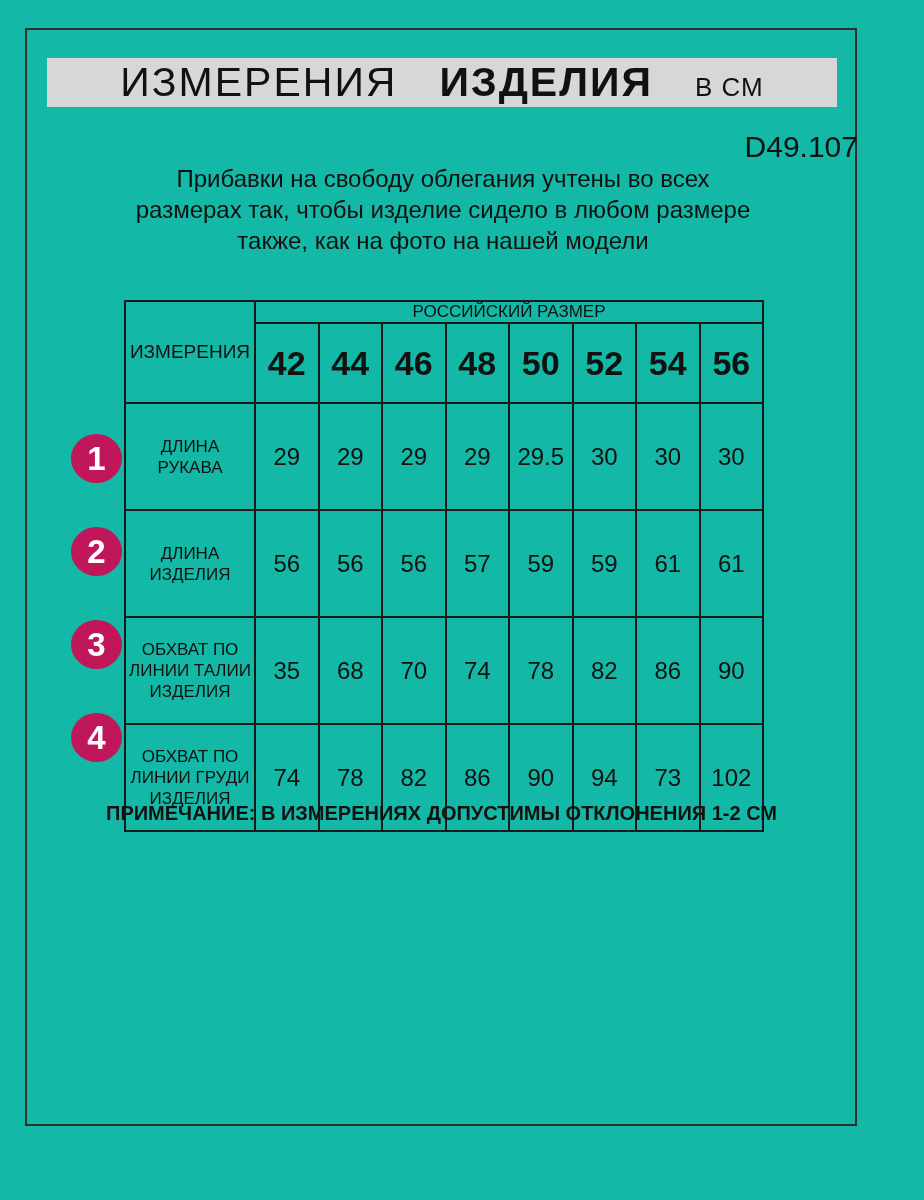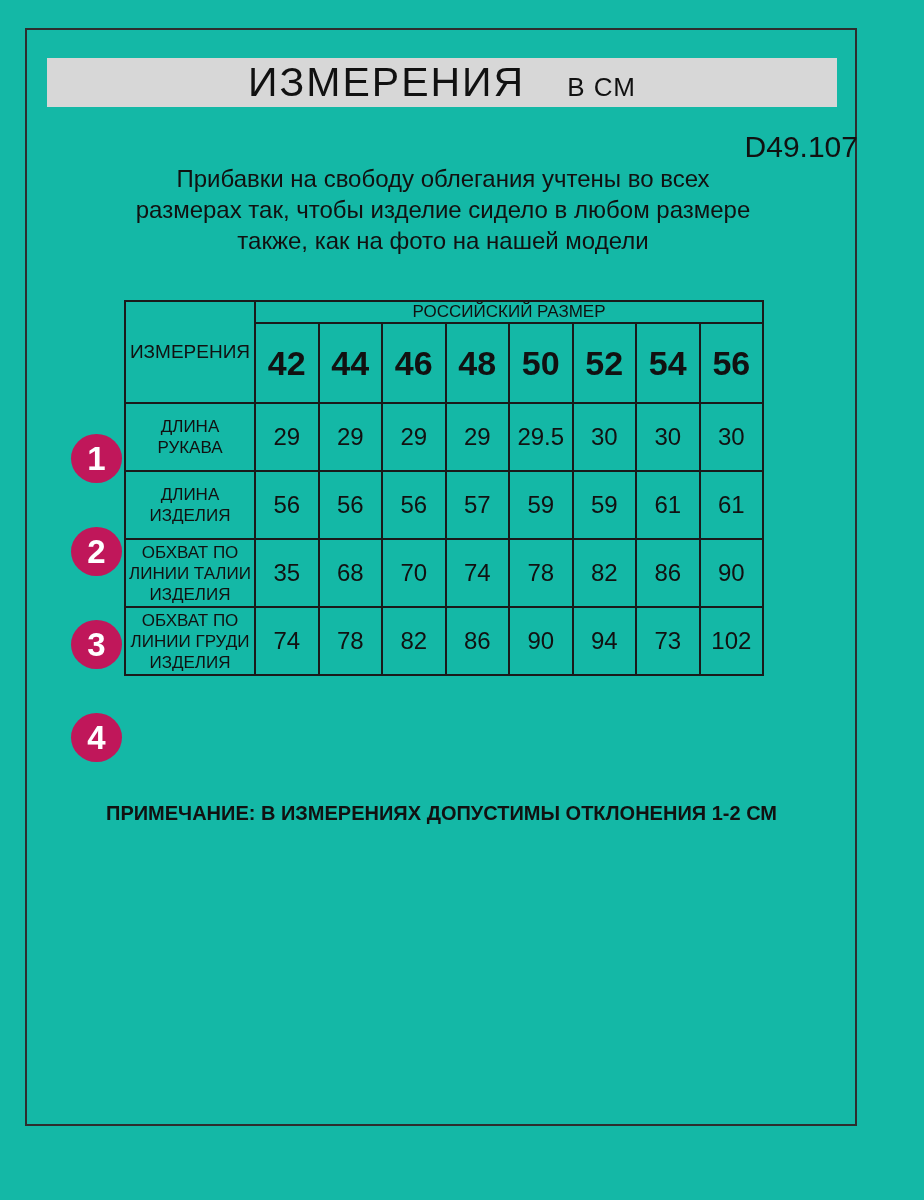--- a/index.html
+++ b/index.html
@@ -77,21 +77,21 @@
     border: 2px solid #1a1a1a;
     text-align: center;
     vertical-align: middle;
     padding: 0;
     overflow: hidden;
   }
   col.c0 { width: 130px; }
   col.cs { width: 63.5px; }
   tr.r-group { height: 20px; }
   tr.r-sizes { height: 80px; }
-  tr.r-data  { height: 68px; }
+  tr.r-data  { height: 107px; }
   td.corner  { font-size: 19px; font-weight: 400; }
   td.ghead   { font-size: 17px; font-weight: 400; line-height: 20px; }
   td.size    { font-size: 34px; font-weight: 700; }
   td.rowlabel{ font-size: 17px; font-weight: 400; line-height: 21px; padding: 0 4px; }
   td.value   { font-size: 24px; font-weight: 400; }
   
   .badge {
     position: absolute;
     left: 71px;
     width: 51px;
@@ -122,20 +122,21 @@
 </style>
 </head>
 <body>
 
 <div class="sheet">
 
   <div class="frame"></div>
 
   <div class="title-bar">
     <span class="t-reg">ИЗМЕРЕНИЯ</span>
+    <span class="t-bold">ИЗДЕЛИЯ</span>
     <span class="t-unit">В СМ</span>
   </div>
 
   <div class="article">D49.107</div>
 
   <div class="desc">Прибавки на свободу облегания учтены во всех размерах так, чтобы изделие сидело в любом размере также, как на фото на нашей модели</div>
 
   <div class="tablewrap">
     <table class="m">
       <colgroup>

